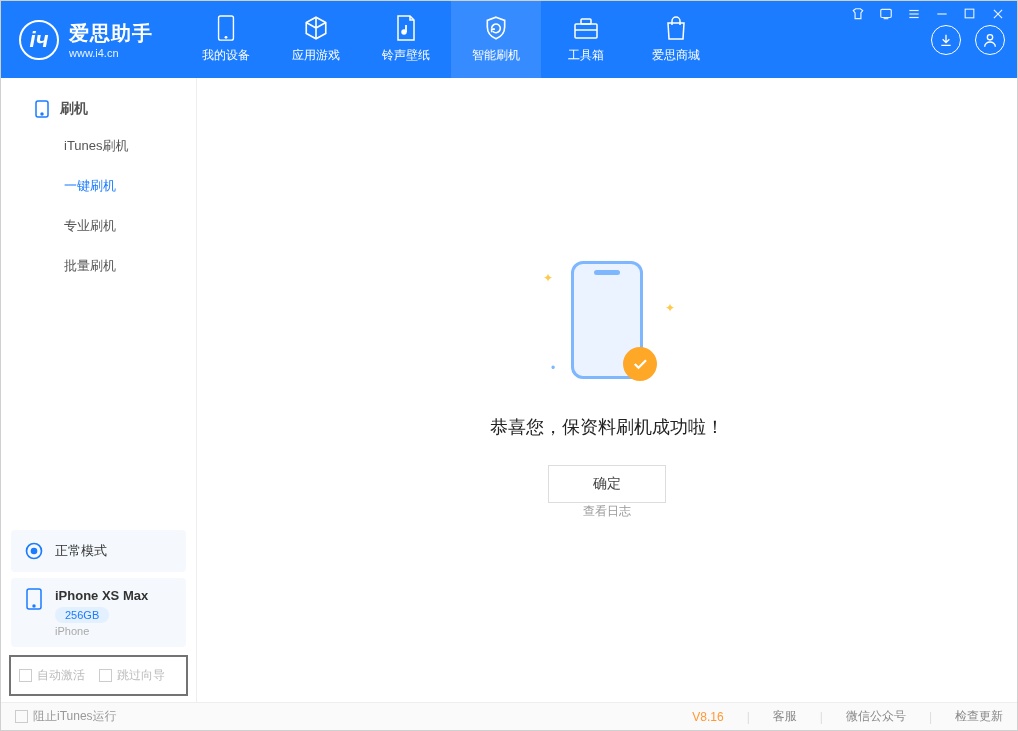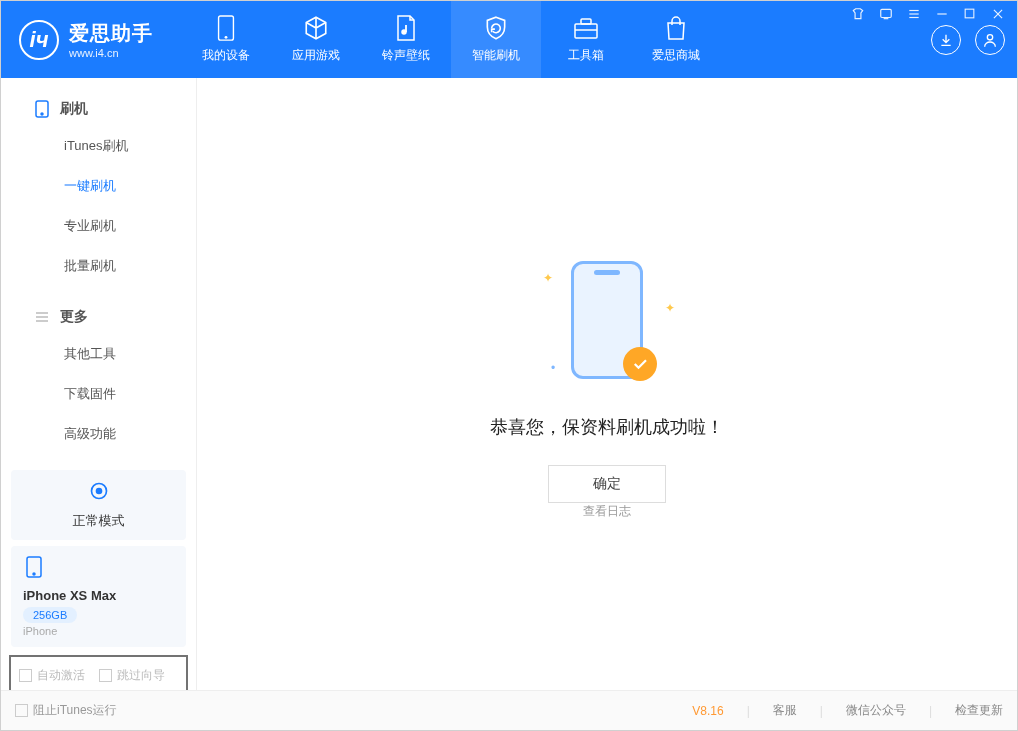--- a/index.html
+++ b/index.html
@@ -28,21 +28,21 @@
 
 .body { display: flex; height: calc(100% - 77px - 28px); }
 .sidebar { width: 196px; border-right: 1px solid #eee; background: #fff; display: flex; flex-direction: column; }
 .side-section { padding-top: 14px; padding-left: 15px; }
 .side-header { display: flex; align-items: center; padding: 8px 18px; color: #555; font-size: 14px; font-weight: bold; }
 .side-header-icon { width: 16px; height: 16px; margin-right: 10px; display: flex; align-items: center; justify-content: center; }
 .side-item { padding: 11px 0 11px 48px; font-size: 13px; color: #555; cursor: pointer; }
 .side-item.active { color: #1b7cff; }
 
 .device-panel { margin-top: auto; }
-.device-card { background: #f5f8fc; margin: 6px 10px; padding: 10px 12px; border-radius: 4px; display: flex; align-items: center; gap: 10px; flex-direction: column; }
+.device-card { background: #f5f8fc; margin: 6px 10px; padding: 10px 12px; border-radius: 4px; display: flex; align-items: center; gap: 10px; }
 .device-card .dicon { width: 22px; height: 22px; display: flex; align-items: center; justify-content: center; }
 .mode-text { font-size: 13px; color: #333; }
 .dev-name { font-size: 13px; font-weight: bold; color: #333; }
 .dev-badge { display: inline-block; background: #e3f0ff; color: #1b7cff; font-size: 11px; padding: 2px 10px; border-radius: 10px; margin-top: 4px; }
 .dev-sub { font-size: 11px; color: #aaa; margin-top: 2px; }
 
 .options-row { border: 2px solid #737373; margin: 8px 8px 6px 8px; padding: 10px 8px; display: flex; gap: 14px; align-items: center; }
 .chk { display: flex; align-items: center; gap: 5px; font-size: 12px; color: #bbb; cursor: pointer; }
 .chk-box { width: 13px; height: 13px; border: 1px solid #ccc; }
 
@@ -52,21 +52,21 @@
 .phone::before { content:''; position:absolute; top:6px; left:50%; transform:translateX(-50%); width:26px; height:5px; background:#7fb7ff; border-radius:3px; }
 .check-badge { position: absolute; right: 20px; bottom: 10px; width: 34px; height: 34px; background: #ffa726; border-radius: 50%; display: flex; align-items: center; justify-content: center; }
 .sparkle { position: absolute; color: #ffc94d; font-size: 12px; }
 .sp1 { top: 10px; left: 6px; } .sp2 { top: 40px; right: 2px; } .sp3 { bottom: 16px; left: 14px; color:#7fb7ff; }
 
 .success-msg { font-size: 18px; color: #222; margin-bottom: 26px; }
 .ok-btn { border: 1px solid #ddd; background: #fff; padding: 9px 44px; font-size: 14px; color: #444; cursor: pointer; }
 .log-link { font-size: 12px; color: #999; cursor: pointer; }
 
 
-.footer { position: absolute; bottom: 0; left: 0; right: 0; height: 40px; border-top: 1px solid #eee; background: #fafafa; display: flex; align-items: center; padding: 0 14px; font-size: 12px; color: #999; }
+.footer { position: absolute; bottom: 0; left: 0; right: 0; height: 28px; border-top: 1px solid #eee; background: #fafafa; display: flex; align-items: center; padding: 0 14px; font-size: 12px; color: #999; }
 .footer .chk { color: #999; }
 .footer-right { margin-left: auto; display: flex; align-items: center; gap: 23px; }
 .flink { color: #888; cursor: pointer; text-align: center; }
 .fver { color: #ff9933; }
 .fdiv { color: #ddd; }
 
 svg { display: block; }
 </style>
 </head>
 <body>
@@ -200,35 +200,20 @@
               <rect x="1" y="1" width="12" height="16" rx="2"></rect>
               <circle cx="7" cy="14" r="1" fill="#1b7cff"></circle>
             </svg>
           </span>
         <span>刷机</span>
       </div>
       <div class="side-item">iTunes刷机</div>
       <div class="side-item active">一键刷机</div>
       <div class="side-item">专业刷机</div>
       <div class="side-item">批量刷机</div>
-    </div>
-    <div class="side-section">
-      <div class="side-header">
-        <span class="side-header-icon">
-            <svg width="14" height="14" viewBox="0 0 14 14" stroke="#bbb" stroke-width="1.5">
-              <line x1="1" y1="3" x2="13" y2="3"></line>
-              <line x1="1" y1="7" x2="13" y2="7"></line>
-              <line x1="1" y1="11" x2="13" y2="11"></line>
-            </svg>
-          </span>
-        <span>更多</span>
-      </div>
-      <div class="side-item">其他工具</div>
-      <div class="side-item">下载固件</div>
-      <div class="side-item">高级功能</div>
     </div>
 
     <div class="device-panel">
       <div class="device-card">
         <span class="dicon">
             <svg width="20" height="20" viewBox="0 0 24 24" fill="none" stroke="#1b7cff" stroke-width="2">
               <circle cx="12" cy="12" r="9"></circle>
               <circle cx="12" cy="12" r="3" fill="#1b7cff"></circle>
             </svg>
           </span>

